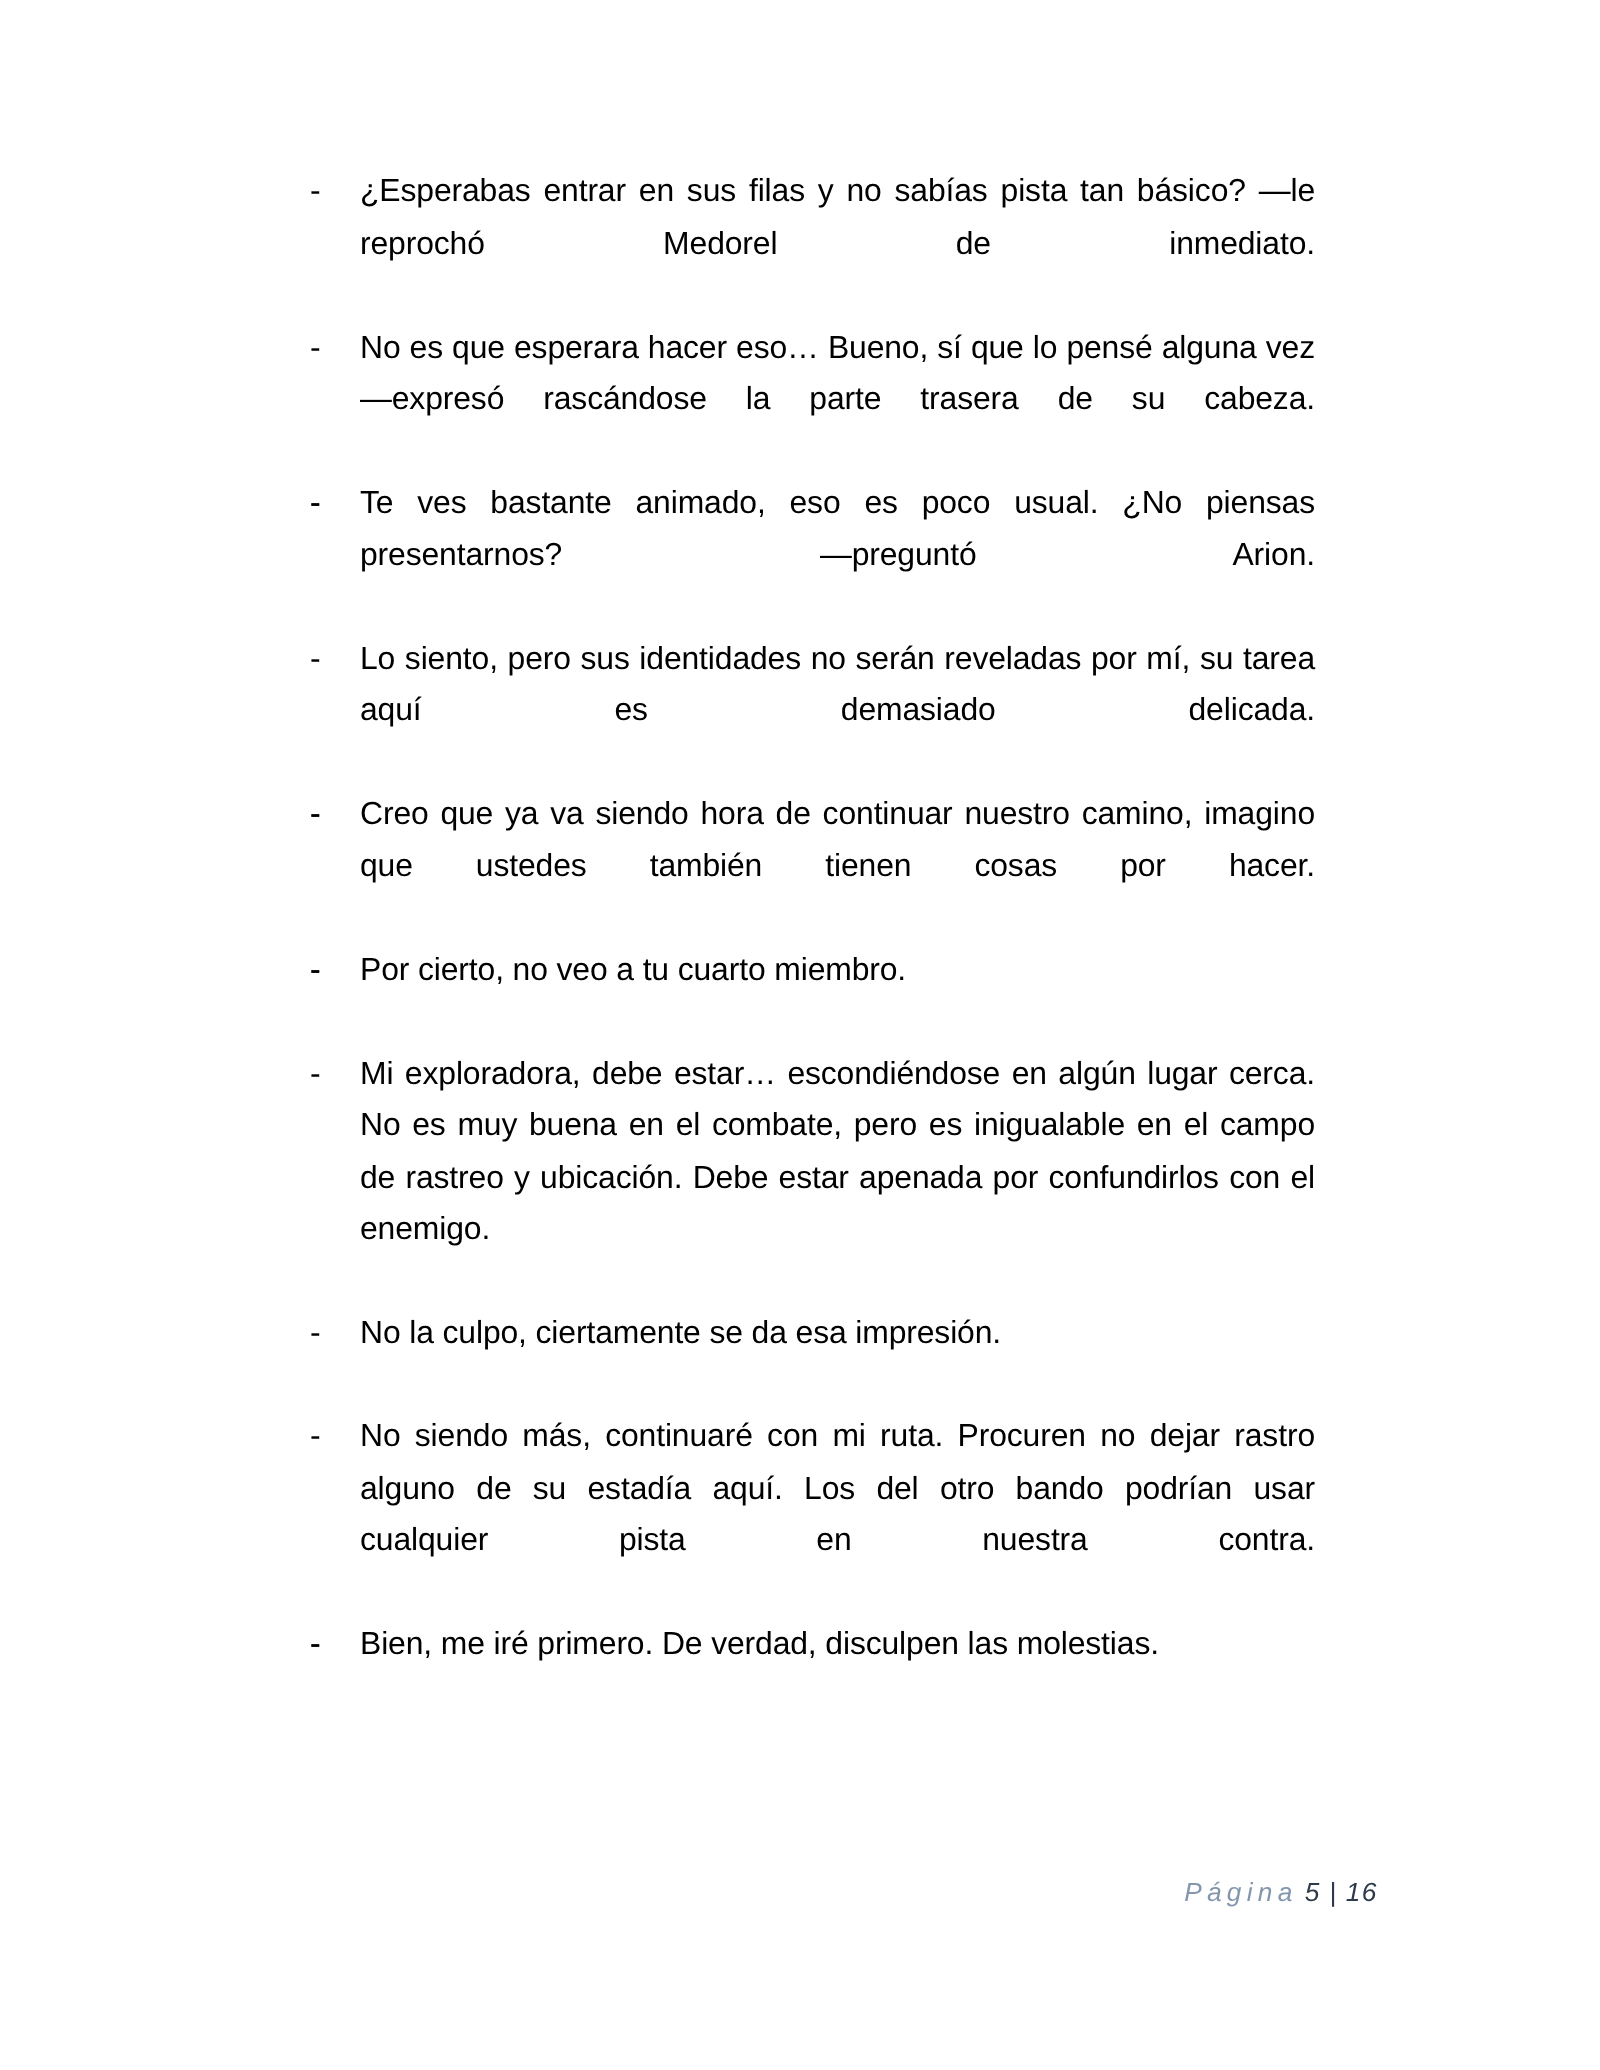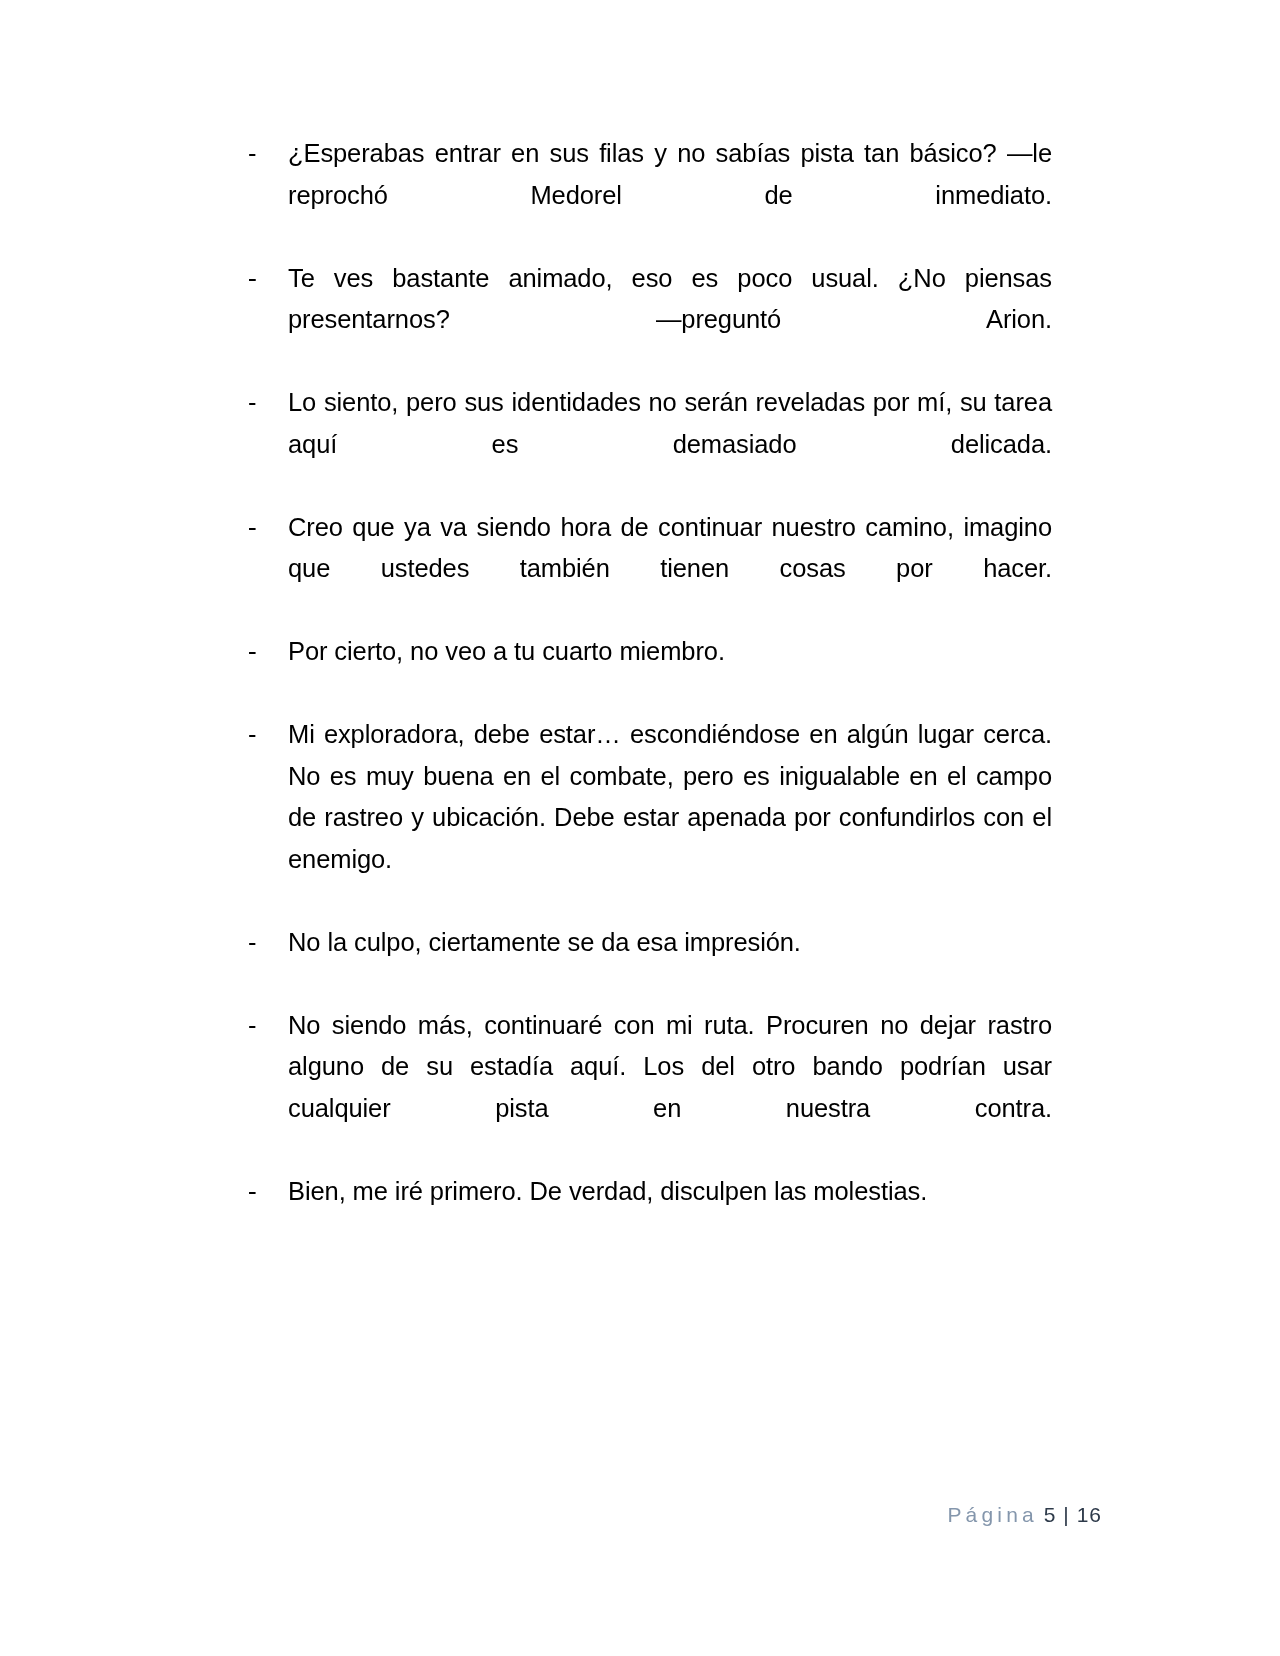--- a/index.html
+++ b/index.html
@@ -66,20 +66,21 @@
 
   
   .page-footer {
     position: absolute;
     left: 178px;
     right: 178px;
     top: 1502px;
     text-align: right;
     font-size: 21px;
     line-height: 26px;
+    font-style: italic;
   }
   .footer-label {
     color: #8496ac;
     letter-spacing: 4.2px;
   }
   .footer-numbers {
     color: #2e3a4a;
     letter-spacing: 1px;
   }
 </style>
@@ -92,20 +93,21 @@
 
     <ul class="dialogue-list">
 
       <li class="dialogue-item">
         <span class="dash">-</span>
         <span class="line-text">¿Esperabas entrar en sus filas y no sabías pista tan básico? —le reprochó Medorel de inmediato.</span>
       </li>
 
       <li class="dialogue-item">
         <span class="dash">-</span>
+        <span class="line-text">No es que esperara hacer eso… Bueno, sí que lo pensé alguna vez —expresó rascándose la parte trasera de su cabeza.</span>
       </li>
 
       <li class="dialogue-item no-justify">
         <span class="dash">-</span>
       </li>
 
       <li class="dialogue-item">
         <span class="dash">-</span>
         <span class="line-text">Te ves bastante animado, eso es poco usual. ¿No piensas presentarnos? —preguntó Arion.</span>
       </li>

